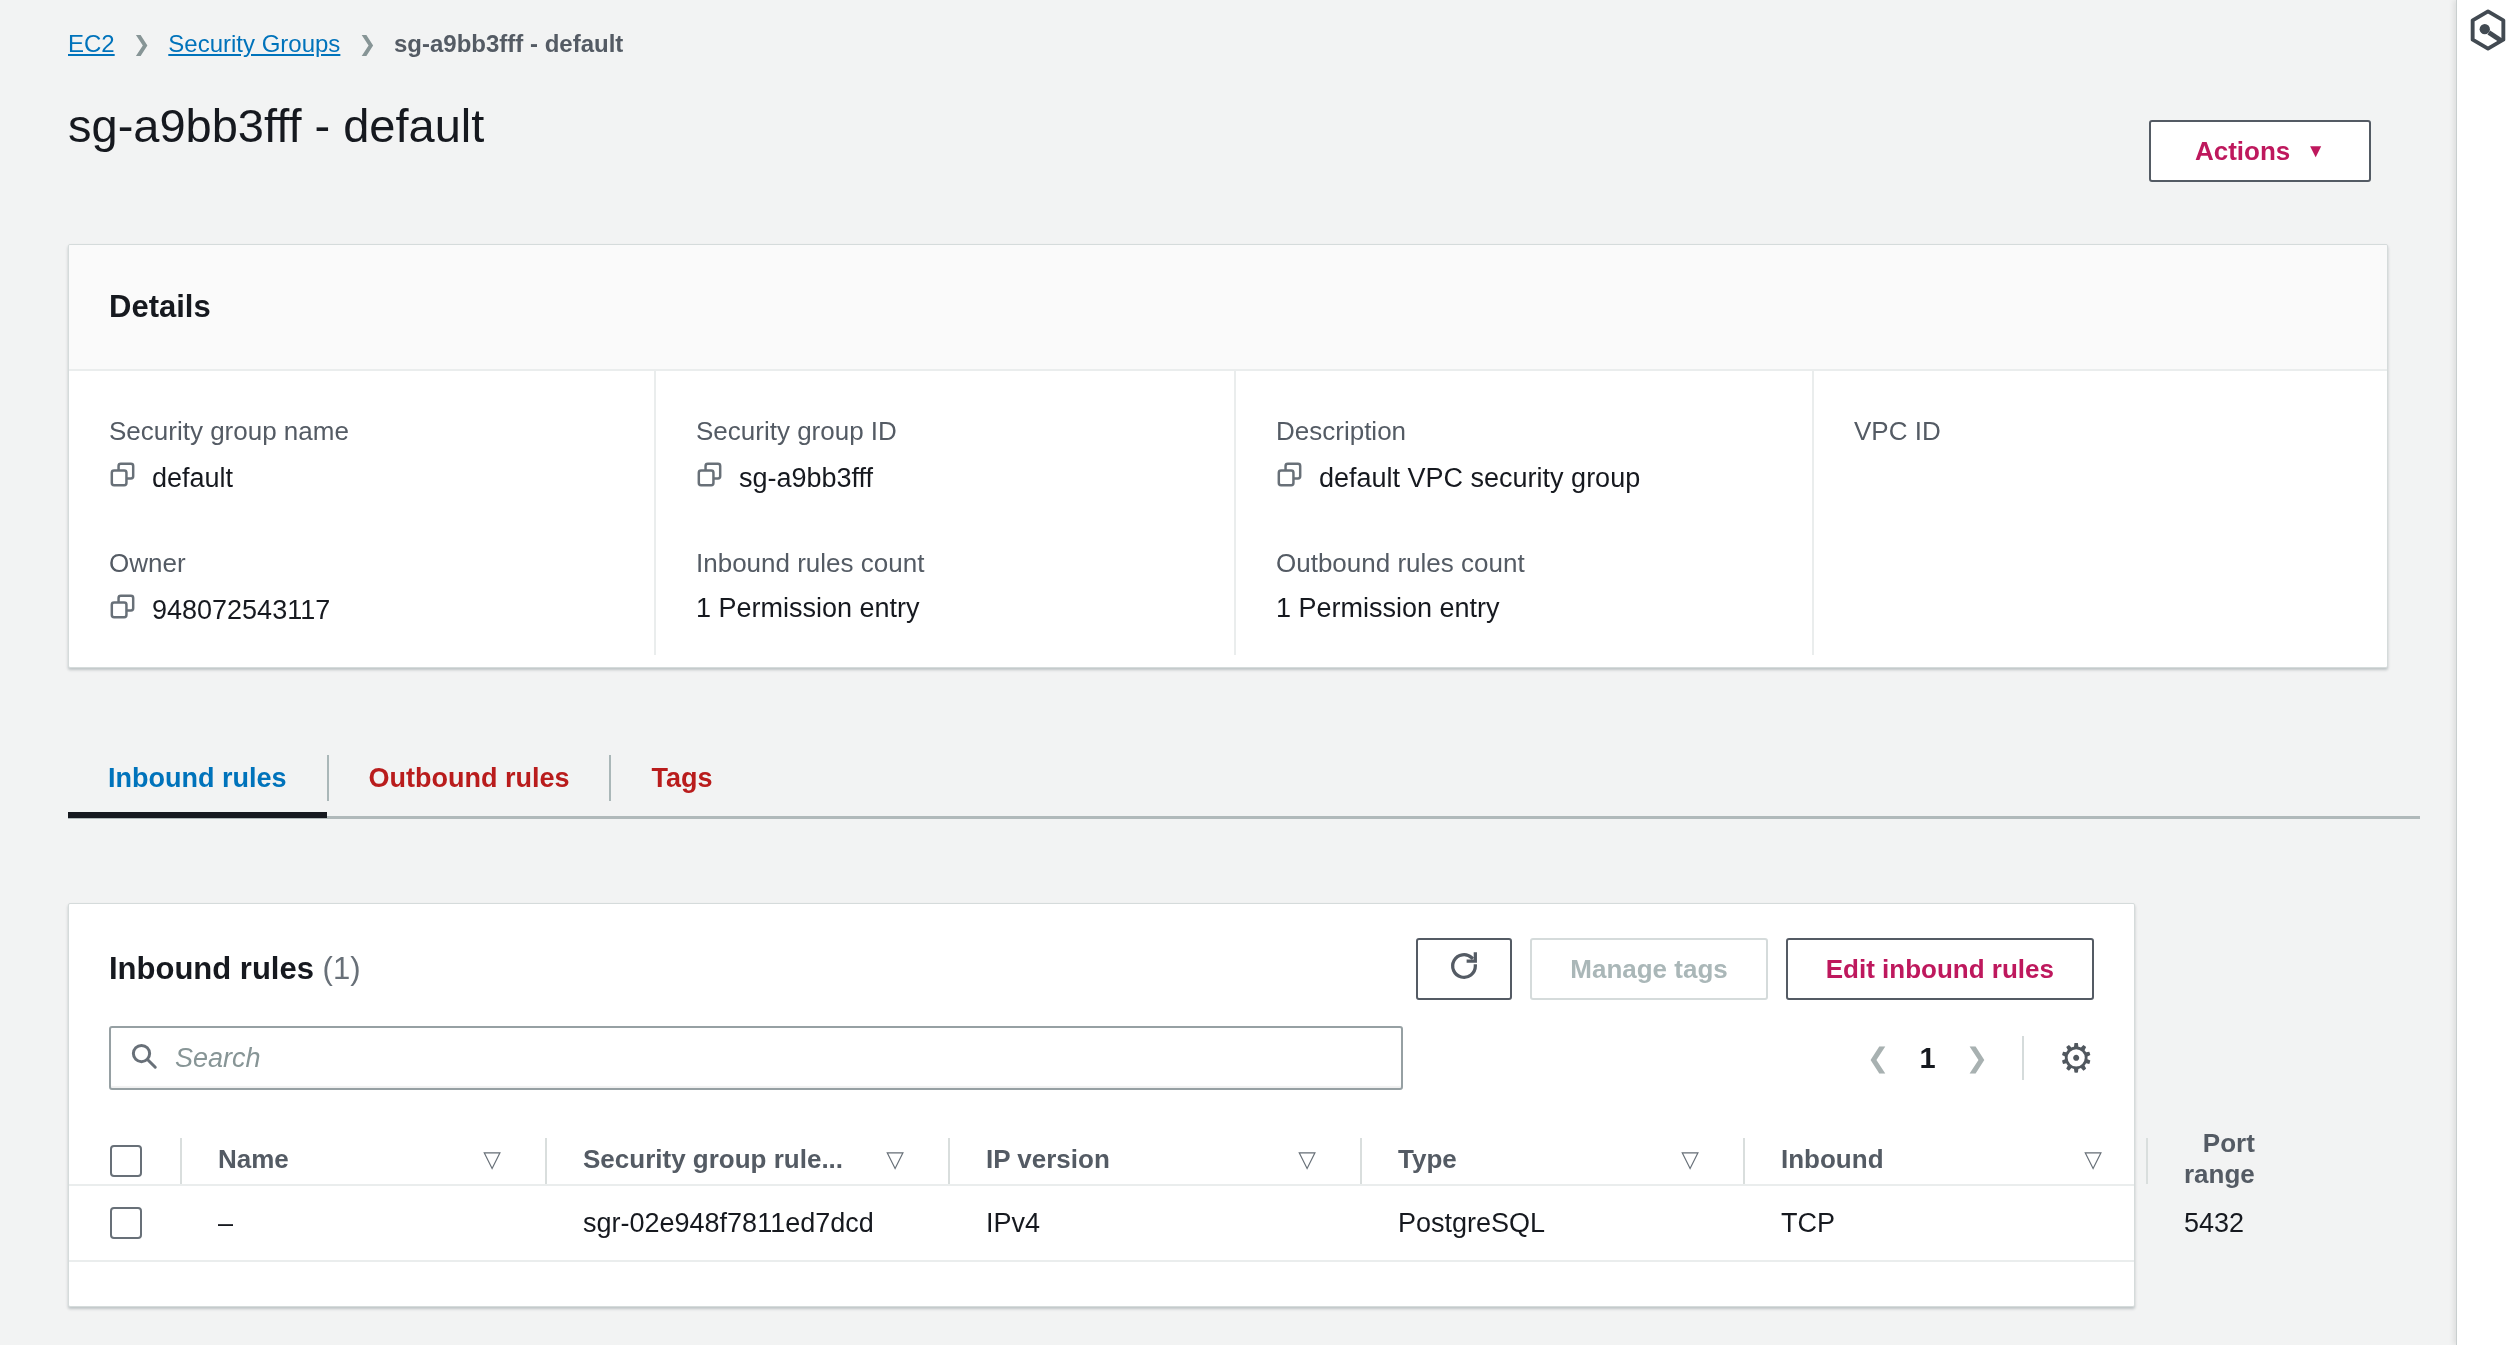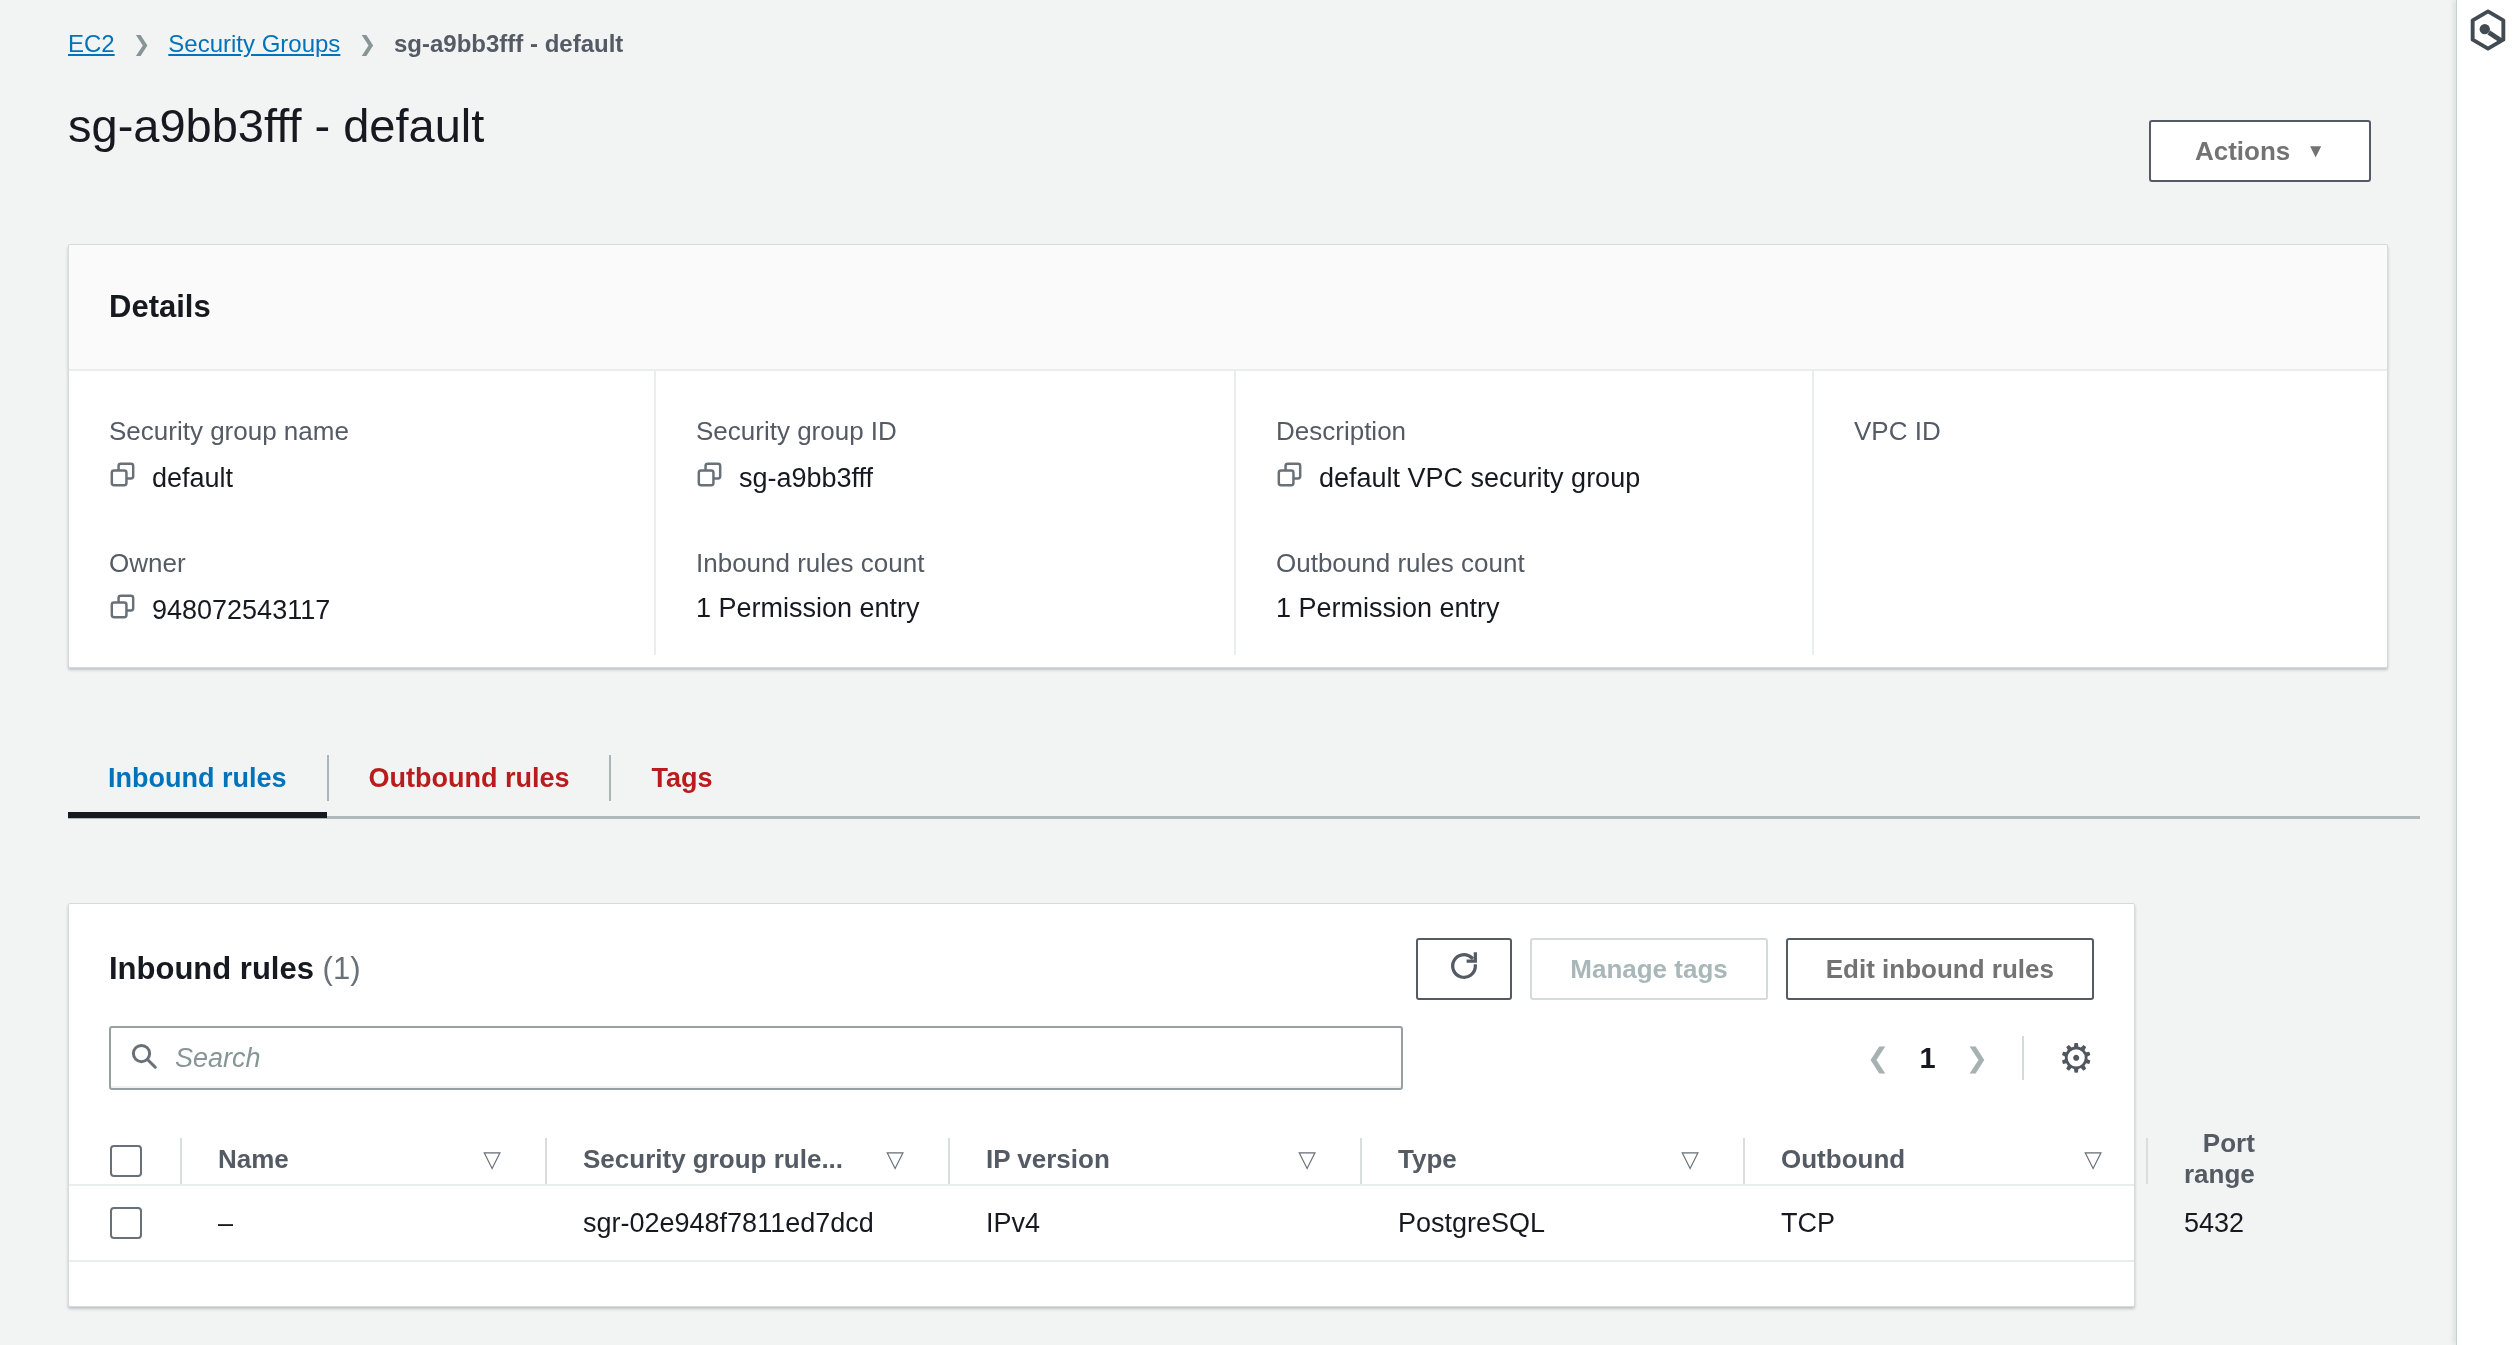--- a/index.html
+++ b/index.html
@@ -30,21 +30,21 @@
   .bc-current { color: #545b64; font-weight: 700; }
 
   
   .page-title {
     position: absolute; left: 68px; top: 98px;
     font-size: 47px; font-weight: 400; color: #16191f;
   }
   .btn {
     display: inline-flex; align-items: center; justify-content: center; gap: 16px;
     background: #fff; border: 2px solid #545b64; border-radius: 3px;
-    color: #737373; font-weight: 700; font-size: 26px; font-family: inherit;
+    color: #be185d; font-weight: 700; font-size: 26px; font-family: inherit;
     cursor: pointer; height: 62px; padding: 0 38px;
   }
   .btn.disabled { border-color: #d5dbdb; color: #aab7b8; cursor: default; }
   .actions-btn { position: absolute; left: 2149px; top: 120px; width: 222px; }
   .caret { font-size: 19px; }
 
   
   .panel {
     position: absolute; background: #fff;
     border: 1px solid #d5dbdb; border-radius: 2px;
@@ -294,21 +294,21 @@
         </div>
         <div class="th">
           <span>IP version</span>
           <span class="sort-icon">▽</span>
         </div>
         <div class="th">
           <span>Type</span>
           <span class="sort-icon">▽</span>
         </div>
         <div class="th">
-          <span>Outbound</span>
+          <span>Inbound</span>
           <span class="sort-icon">▽</span>
         </div>
         <div class="th">
           <span>Port range</span>
         </div>
       </div>
 
       <div class="trow">
         <div class="cell-check">
           <div class="checkbox"></div>

